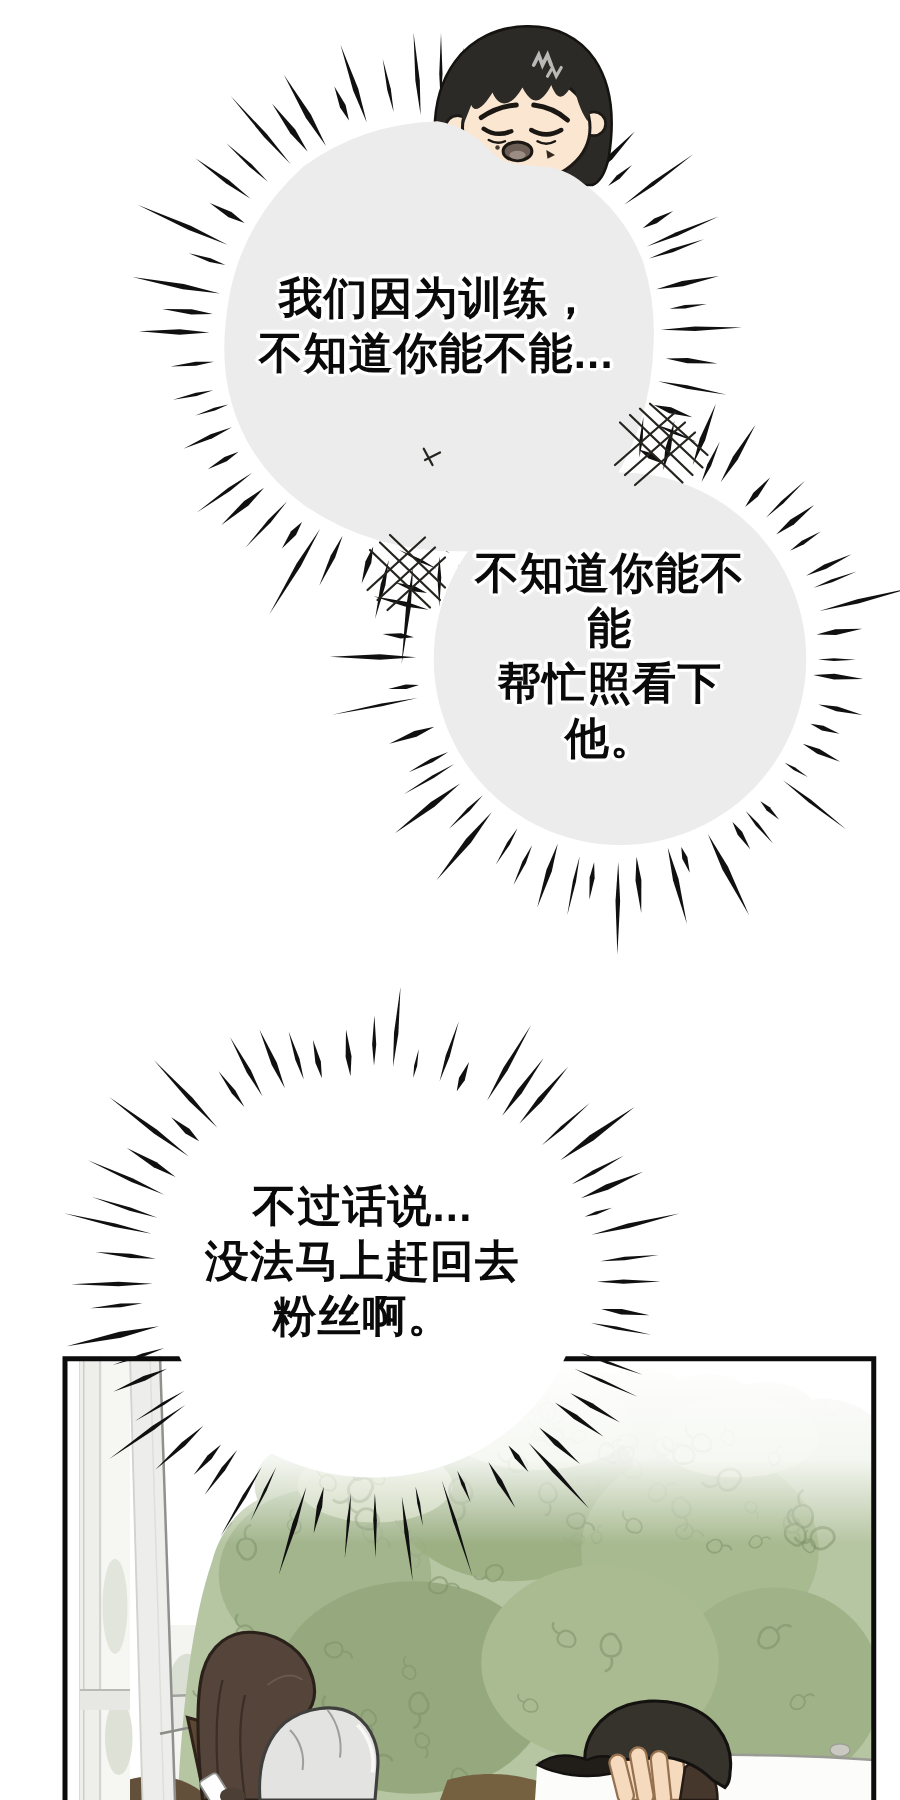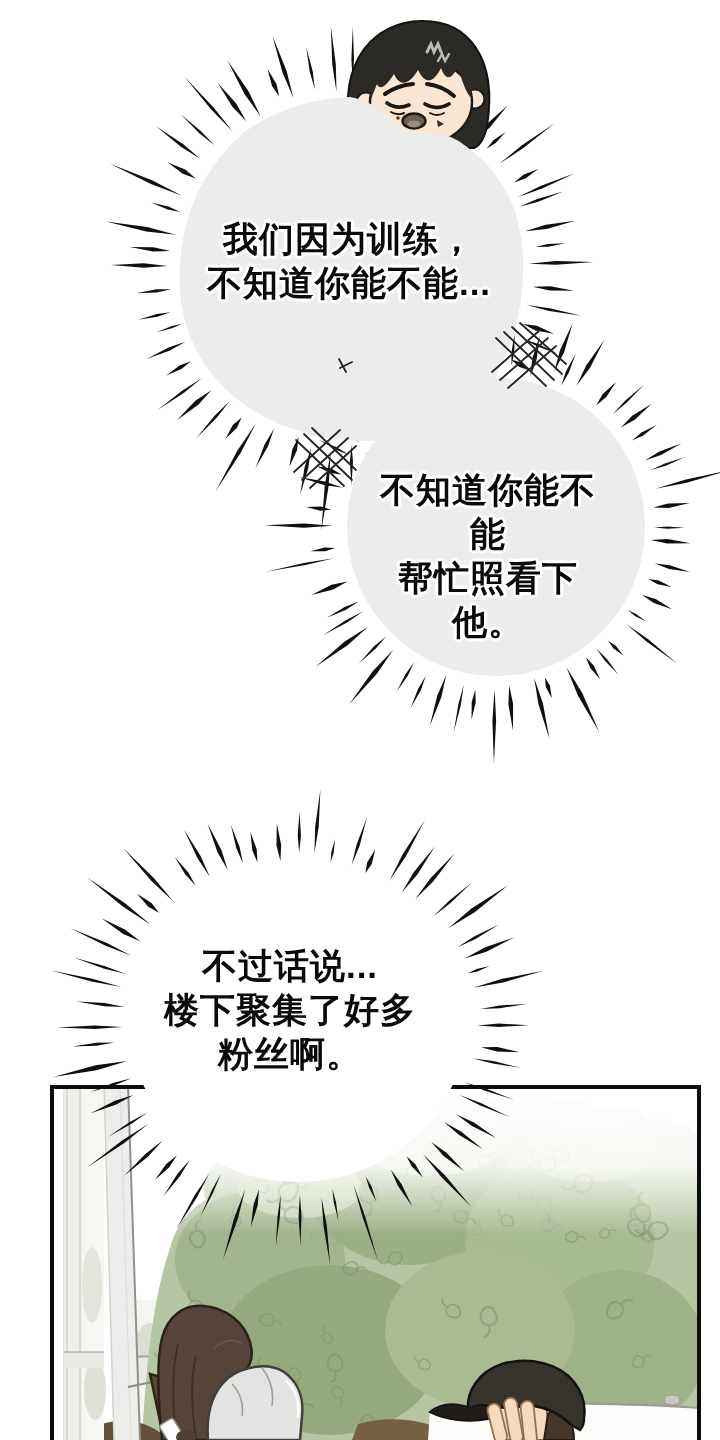--- a/index.html
+++ b/index.html
@@ -7,21 +7,21 @@
         font-family:"Liberation Sans","DejaVu Sans",sans-serif;}
   .page svg{position:absolute;left:0;top:0;}
   .speech-text{
     position:absolute;transform:translate(-50%,-50%);
     font-weight:700;font-size:35px;line-height:44px;letter-spacing:1px;
     color:#0a0a0a;text-align:center;white-space:pre-line;pointer-events:none;
     text-shadow:-3px 0 0 #fff,3px 0 0 #fff,0 -3px 0 #fff,0 3px 0 #fff,
                 -2px -2px 0 #fff,2px -2px 0 #fff,-2px 2px 0 #fff,2px 2px 0 #fff,0 0 6px #fff;
   }
   .t1{left:349px;top:261px;}
-  .t2{left:488px;top:556px;}
+  .t2{left:488px;top:525px;}
   .t3{left:290px;top:1010px;}
 </style>
 </head>
 <body>
 
 <div class="page">
 <svg width="720" height="1440" viewBox="0 0 720 1440">
   <defs>
     <clipPath id="panelClip">
           <rect x="52" y="1085" width="647" height="355"></rect>
@@ -441,15 +441,15 @@
         <path d="M473.2,987.7 L503.1,982.4 L543.4,970.8 L502.2,978.8 Z" fill="#101010"></path>
         <path d="M480.3,1008.9 L499.9,1008.2 L526.8,1004.0 L499.6,1005.4 Z" fill="#101010"></path>
       </g>
 </svg>
 
 <div class="speech-text t1">我们因为训练，
 不知道你能不能...</div>
 <div class="speech-text t2">不知道你能不能
 帮忙照看下他。</div>
 <div class="speech-text t3">不过话说...
-楼下聚集了好多
+没法马上赶回去
 粉丝啊。</div>
 </div>
 
 </body></html>

